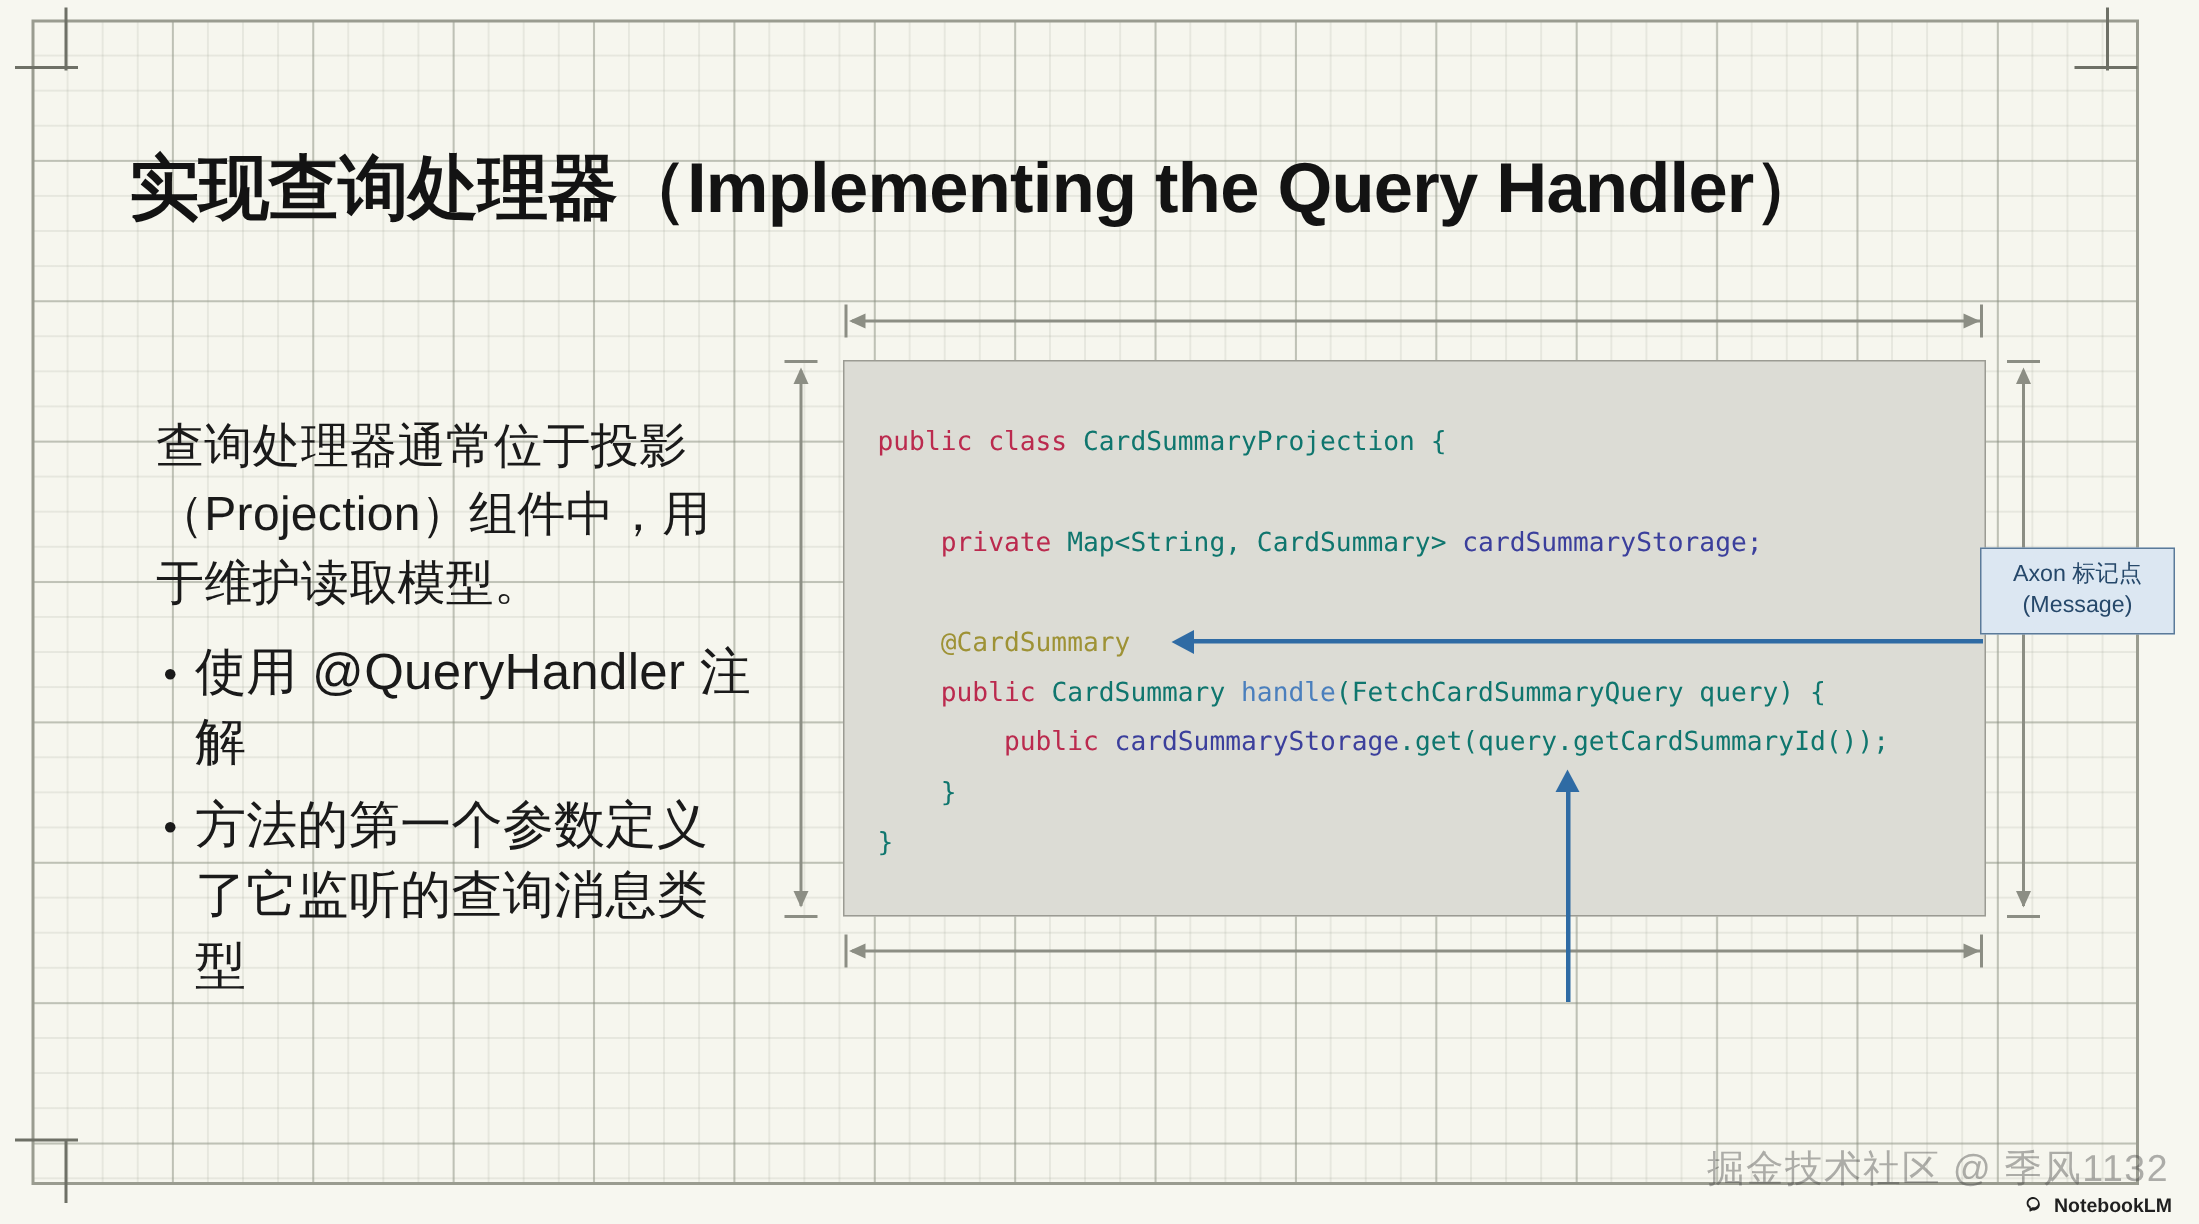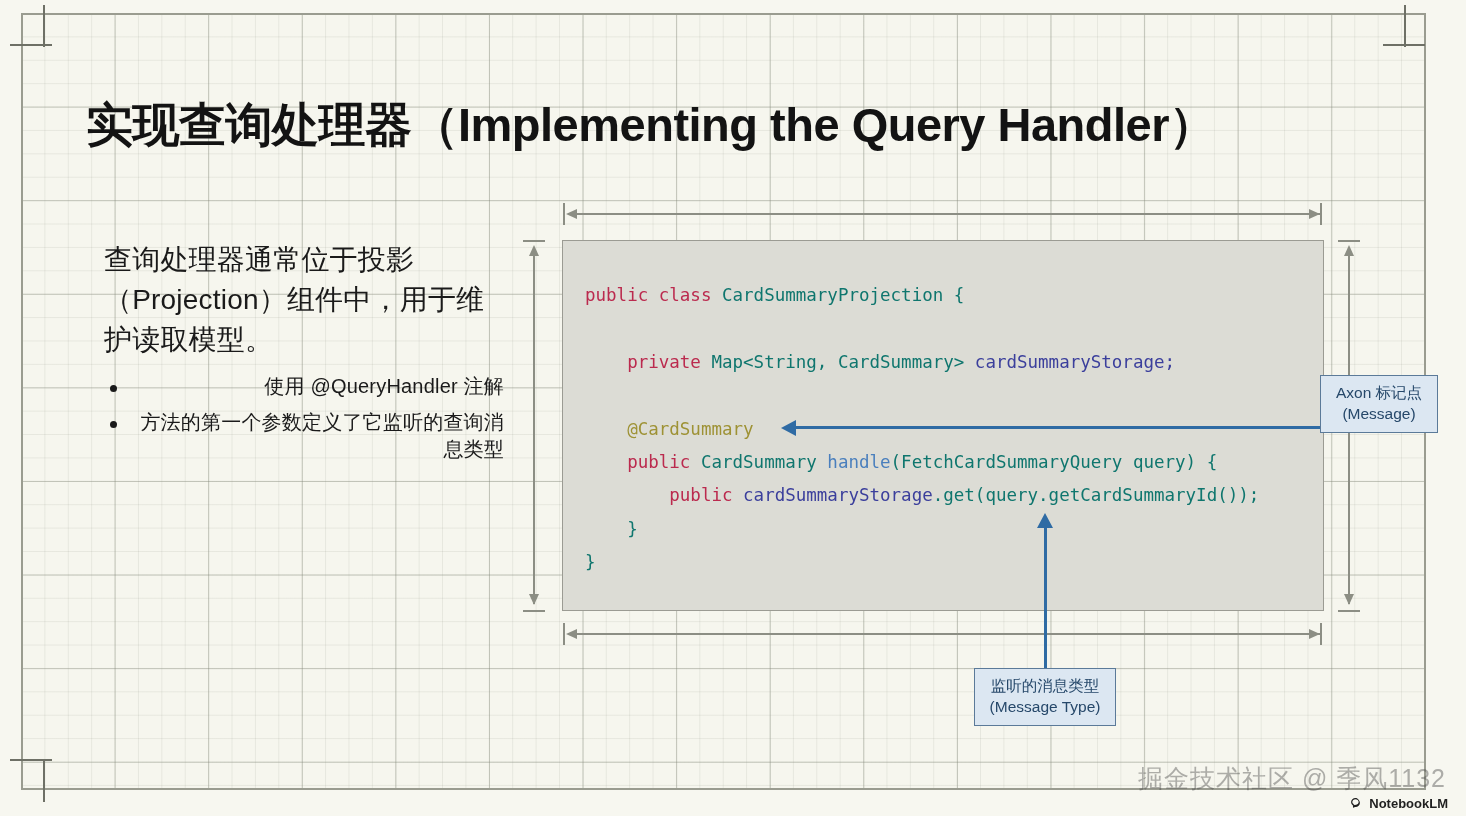--- a/index.html
+++ b/index.html
@@ -73,35 +73,35 @@
 
   
   #left-col {
     position: absolute;
     left: 104px; top: 240px;
     width: 400px;
     z-index: 6;
     color: #1a1a1a;
   }
   #intro-paragraph {
-    font-size: 28px;
+    font-size: 32px;
     line-height: 1.42;
     text-indent: 0;
     margin-bottom: 14px;
     letter-spacing: 0.2px;
+    margin-top: 35px;
   }
   .bullet-list { list-style: none; }
   .bullet-item {
     position: relative;
-    font-size: 20px;
+    font-size: 34px;
     line-height: 1.38;
     padding-left: 26px;
     margin-bottom: 8px;
     letter-spacing: 0.2px;
-    text-align: right;
   }
   .bullet-item .dot {
     position: absolute;
     left: 6px; top: 0.60em;
     width: 7px; height: 7px;
     border-radius: 50%;
     background: #1a1a1a;
   }
 
   
@@ -143,21 +143,21 @@
     position: absolute;
     background: #dce7f2;
     border: 1.5px solid #5b7a99;
     color: #26486a;
     text-align: center;
     z-index: 7;
     font-size: 15.5px;
     line-height: 1.35;
     padding: 7px 8px;
   }
-  #callout-marker  { left: 1320px; top: 375px; width: 118px; }
+  #callout-marker  { left: 1320px; top: 365px; width: 130px; }
   #callout-message { left: 974px;  top: 668px; width: 142px; }
 
   .blue-line { position: absolute; background: #2f6ba4; z-index: 6; }
   .blue-ah { position: absolute; width: 0; height: 0; z-index: 6; }
   .blue-ah-left { border-top: 8px solid transparent; border-bottom: 8px solid transparent; border-right: 15px solid #2f6ba4; }
   .blue-ah-up   { border-left: 8px solid transparent; border-right: 8px solid transparent; border-bottom: 15px solid #2f6ba4; }
 
   
   #watermark {
     position: absolute;
@@ -249,24 +249,20 @@
   <div class="blue-ah blue-ah-left" style="left:781px; top:420px;"></div>
 
   <div class="callout" id="callout-marker">
     <div>Axon 标记点</div>
     <div>(Message)</div>
   </div>
 
   <div class="blue-line" style="left:1044px; top:527px; width:2.5px; height:141px;"></div>
   <div class="blue-ah blue-ah-up" style="left:1037px; top:513px;"></div>
 
-  <div class="callout" id="callout-message">
-    <div>监听的消息类型</div>
-    <div>(Message Type)</div>
-  </div>
 
   <div class="margin-mask mask-top"></div>
   <div class="margin-mask mask-left"></div>
   <div class="margin-mask mask-right"></div>
   <div class="margin-mask mask-bottom"></div>
 
   <div id="watermark">掘金技术社区 @ 季风1132</div>
 
   <div id="notebooklm-badge">
     <span>

